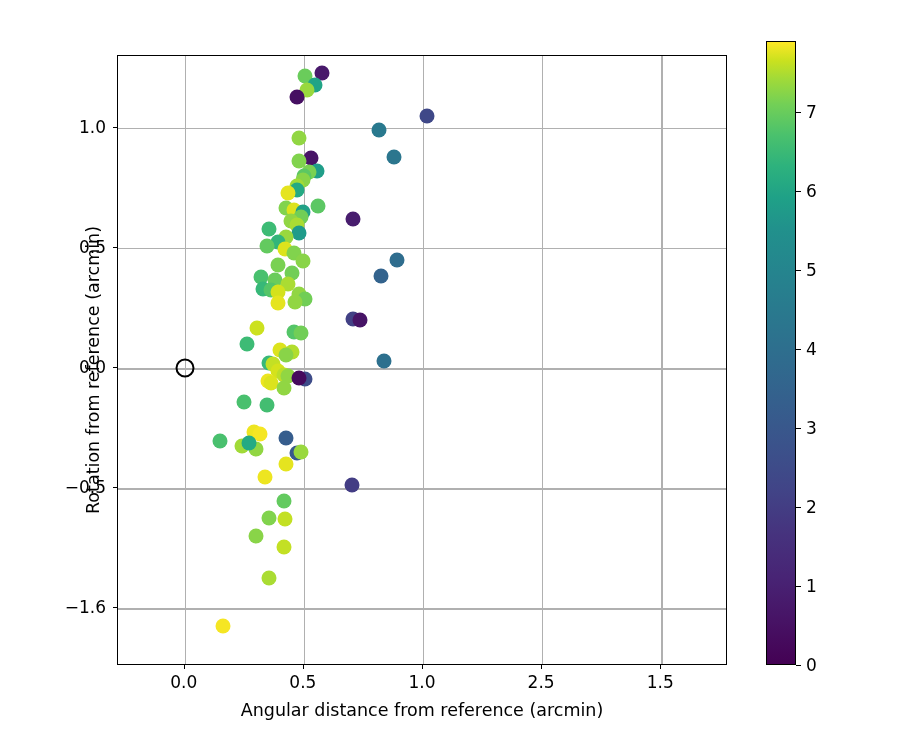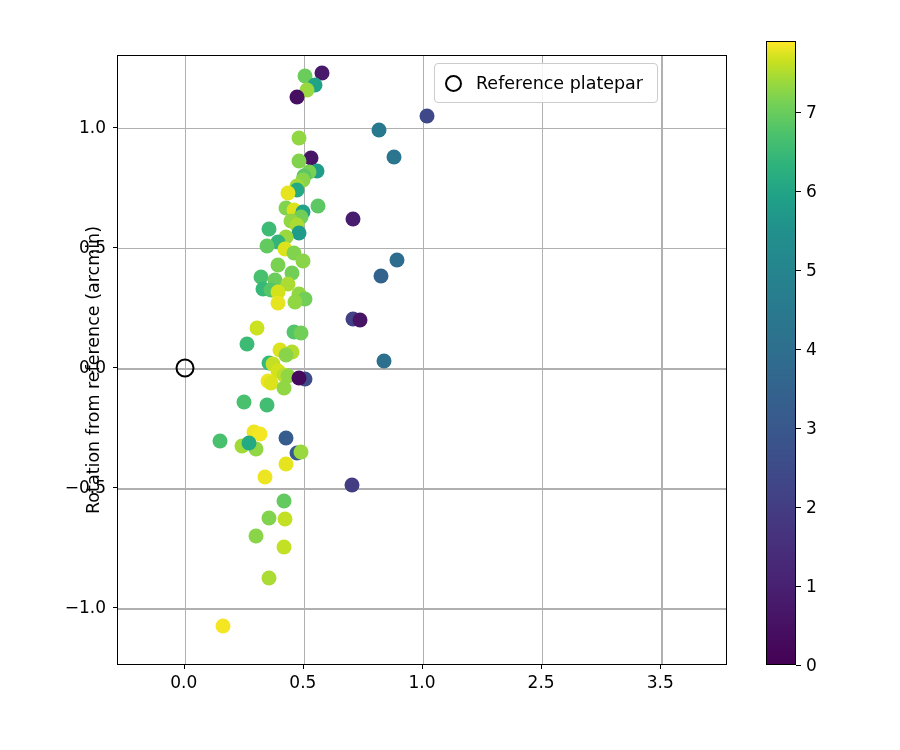--- a/index.html
+++ b/index.html
@@ -310,39 +310,36 @@
   <div id="ticks-layer">
       <div class="tick-x" style="left: 183.719px;"></div>
       <div class="ticklabel-x" style="left: 183.719px;">0.0</div>
       <div class="tick-x" style="left: 302.859px;"></div>
       <div class="ticklabel-x" style="left: 302.859px;">0.5</div>
       <div class="tick-x" style="left: 422px;"></div>
       <div class="ticklabel-x" style="left: 422px;">1.0</div>
       <div class="tick-x" style="left: 541.141px;"></div>
       <div class="ticklabel-x" style="left: 541.141px;">2.5</div>
       <div class="tick-x" style="left: 660.281px;"></div>
-      <div class="ticklabel-x" style="left: 660.281px;">3.5</div>
+      <div class="ticklabel-x" style="left: 660.281px;">1.5</div>
       <div class="tick-y" style="top: 607.362px;"></div>
-      <div class="ticklabel-y" style="top: 607.362px;">−1.0</div>
+      <div class="ticklabel-y" style="top: 607.362px;">−1.6</div>
       <div class="tick-y" style="top: 487.283px;"></div>
       <div class="ticklabel-y" style="top: 487.283px;">−0.5</div>
       <div class="tick-y" style="top: 367.205px;"></div>
       <div class="ticklabel-y" style="top: 367.205px;">0.0</div>
       <div class="tick-y" style="top: 247.126px;"></div>
       <div class="ticklabel-y" style="top: 247.126px;">0.5</div>
       <div class="tick-y" style="top: 127.047px;"></div>
       <div class="ticklabel-y" style="top: 127.047px;">1.0</div>
     </div>
 
+  <div class="xlabel">Angular distance from reference (arcmin)</div>
   <div class="ylabel">Rotation from reference (arcmin)</div>
 
-  <div id="legend">
-    <div class="legend-marker"></div>
-    <div class="legend-text">Reference platepar</div>
-  </div>
 
   <div id="colorbar-wrap">
     <div id="colorbar"></div>
   </div>
   <div id="colorbar-ticks">
       <div class="cb-tick" style="left: 796px; top: 665px;"></div>
       <div class="cb-label" style="left: 806px; top: 665px;">0</div>
       <div class="cb-tick" style="left: 796px; top: 586.013px;"></div>
       <div class="cb-label" style="left: 806px; top: 586.013px;">1</div>
       <div class="cb-tick" style="left: 796px; top: 507.025px;"></div>

